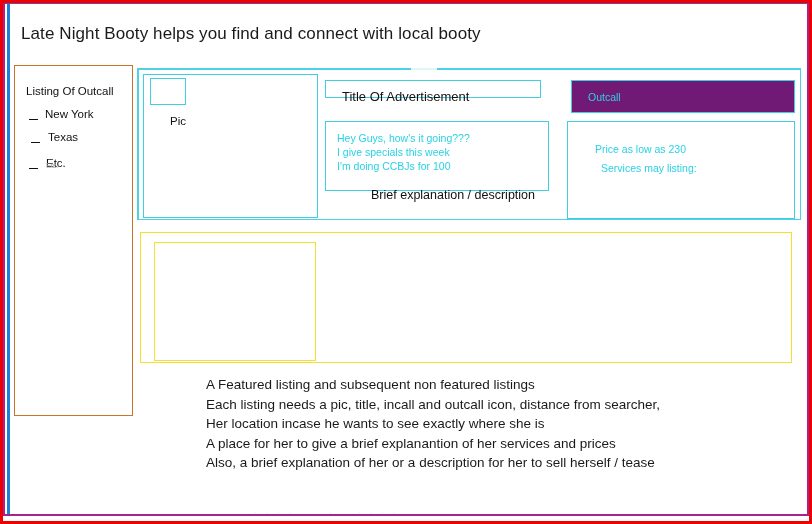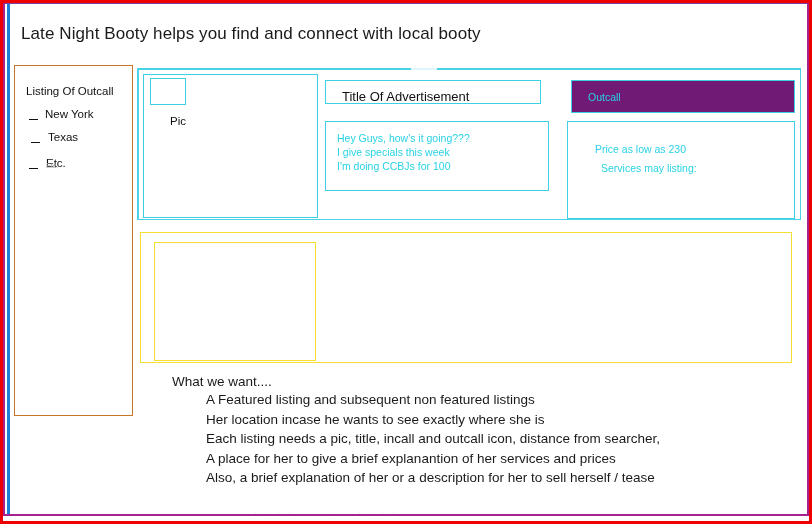--- a/index.html
+++ b/index.html
@@ -185,21 +185,21 @@
     font-size: 11.5px;
     color: #111;
   }
 
   
   .title-box {
     position: absolute;
     left: 314px;
     top: 74px;
     width: 216px;
-    height: 24px;
+    height: 18px;
     box-sizing: border-box;
     border: 1.5px solid #3ecfe3;
     background: #ffffff;
   }
   .title-text {
     position: absolute;
     left: 16px;
     top: 8px;
     font-size: 13px;
     color: #111;
@@ -379,42 +379,42 @@
     <div class="title-box">
       <div class="title-text">Title Of Advertisement</div>
     </div>
 
     <div class="desc-box">
       <div class="desc-lines">
         <div>Hey Guys, how's it going???</div>
         <div>I give specials this week</div>
         <div>I'm doing CCBJs for 100</div>
       </div>
+      <div class="desc-caption">Brief explanation / description</div>
     </div>
 
     <div class="outcall-box">
       <div class="outcall-text">Outcall</div>
     </div>
 
     <div class="price-box">
       <div class="price-lines">
         <div>Price as low as 230</div>
         <div class="indent">Services may listing:</div>
       </div>
     </div>
 
     <div class="yellow-outer"></div>
     <div class="yellow-inner"></div>
 
     <div class="notes">
-      <div class="notes-head">What we want....</div>
       <div class="notes-list">
         <div class="note-line">A Featured listing and subsequent non featured listings</div>
+        <div class="note-line">Each listing needs a pic, title, incall and outcall icon, distance from searcher,</div>
         <div class="note-line">Her location incase he wants to see exactly where she is</div>
-        <div class="note-line">Each listing needs a pic, title, incall and outcall icon, distance from searcher,</div>
         <div class="note-line">A place for her to give a brief explanantion of her services and prices</div>
         <div class="note-line">Also, a brief explanation of her or a description for her to sell herself / tease</div>
       </div>
       <div class="notes-faint">. . . .&nbsp;&nbsp;&nbsp;&nbsp;&nbsp;&nbsp;. &nbsp;&nbsp;&nbsp;. . . .</div>
     </div>
 
   </div>
 
   <div class="frame-blue-left"></div>
   <div class="frame-magenta"></div>

